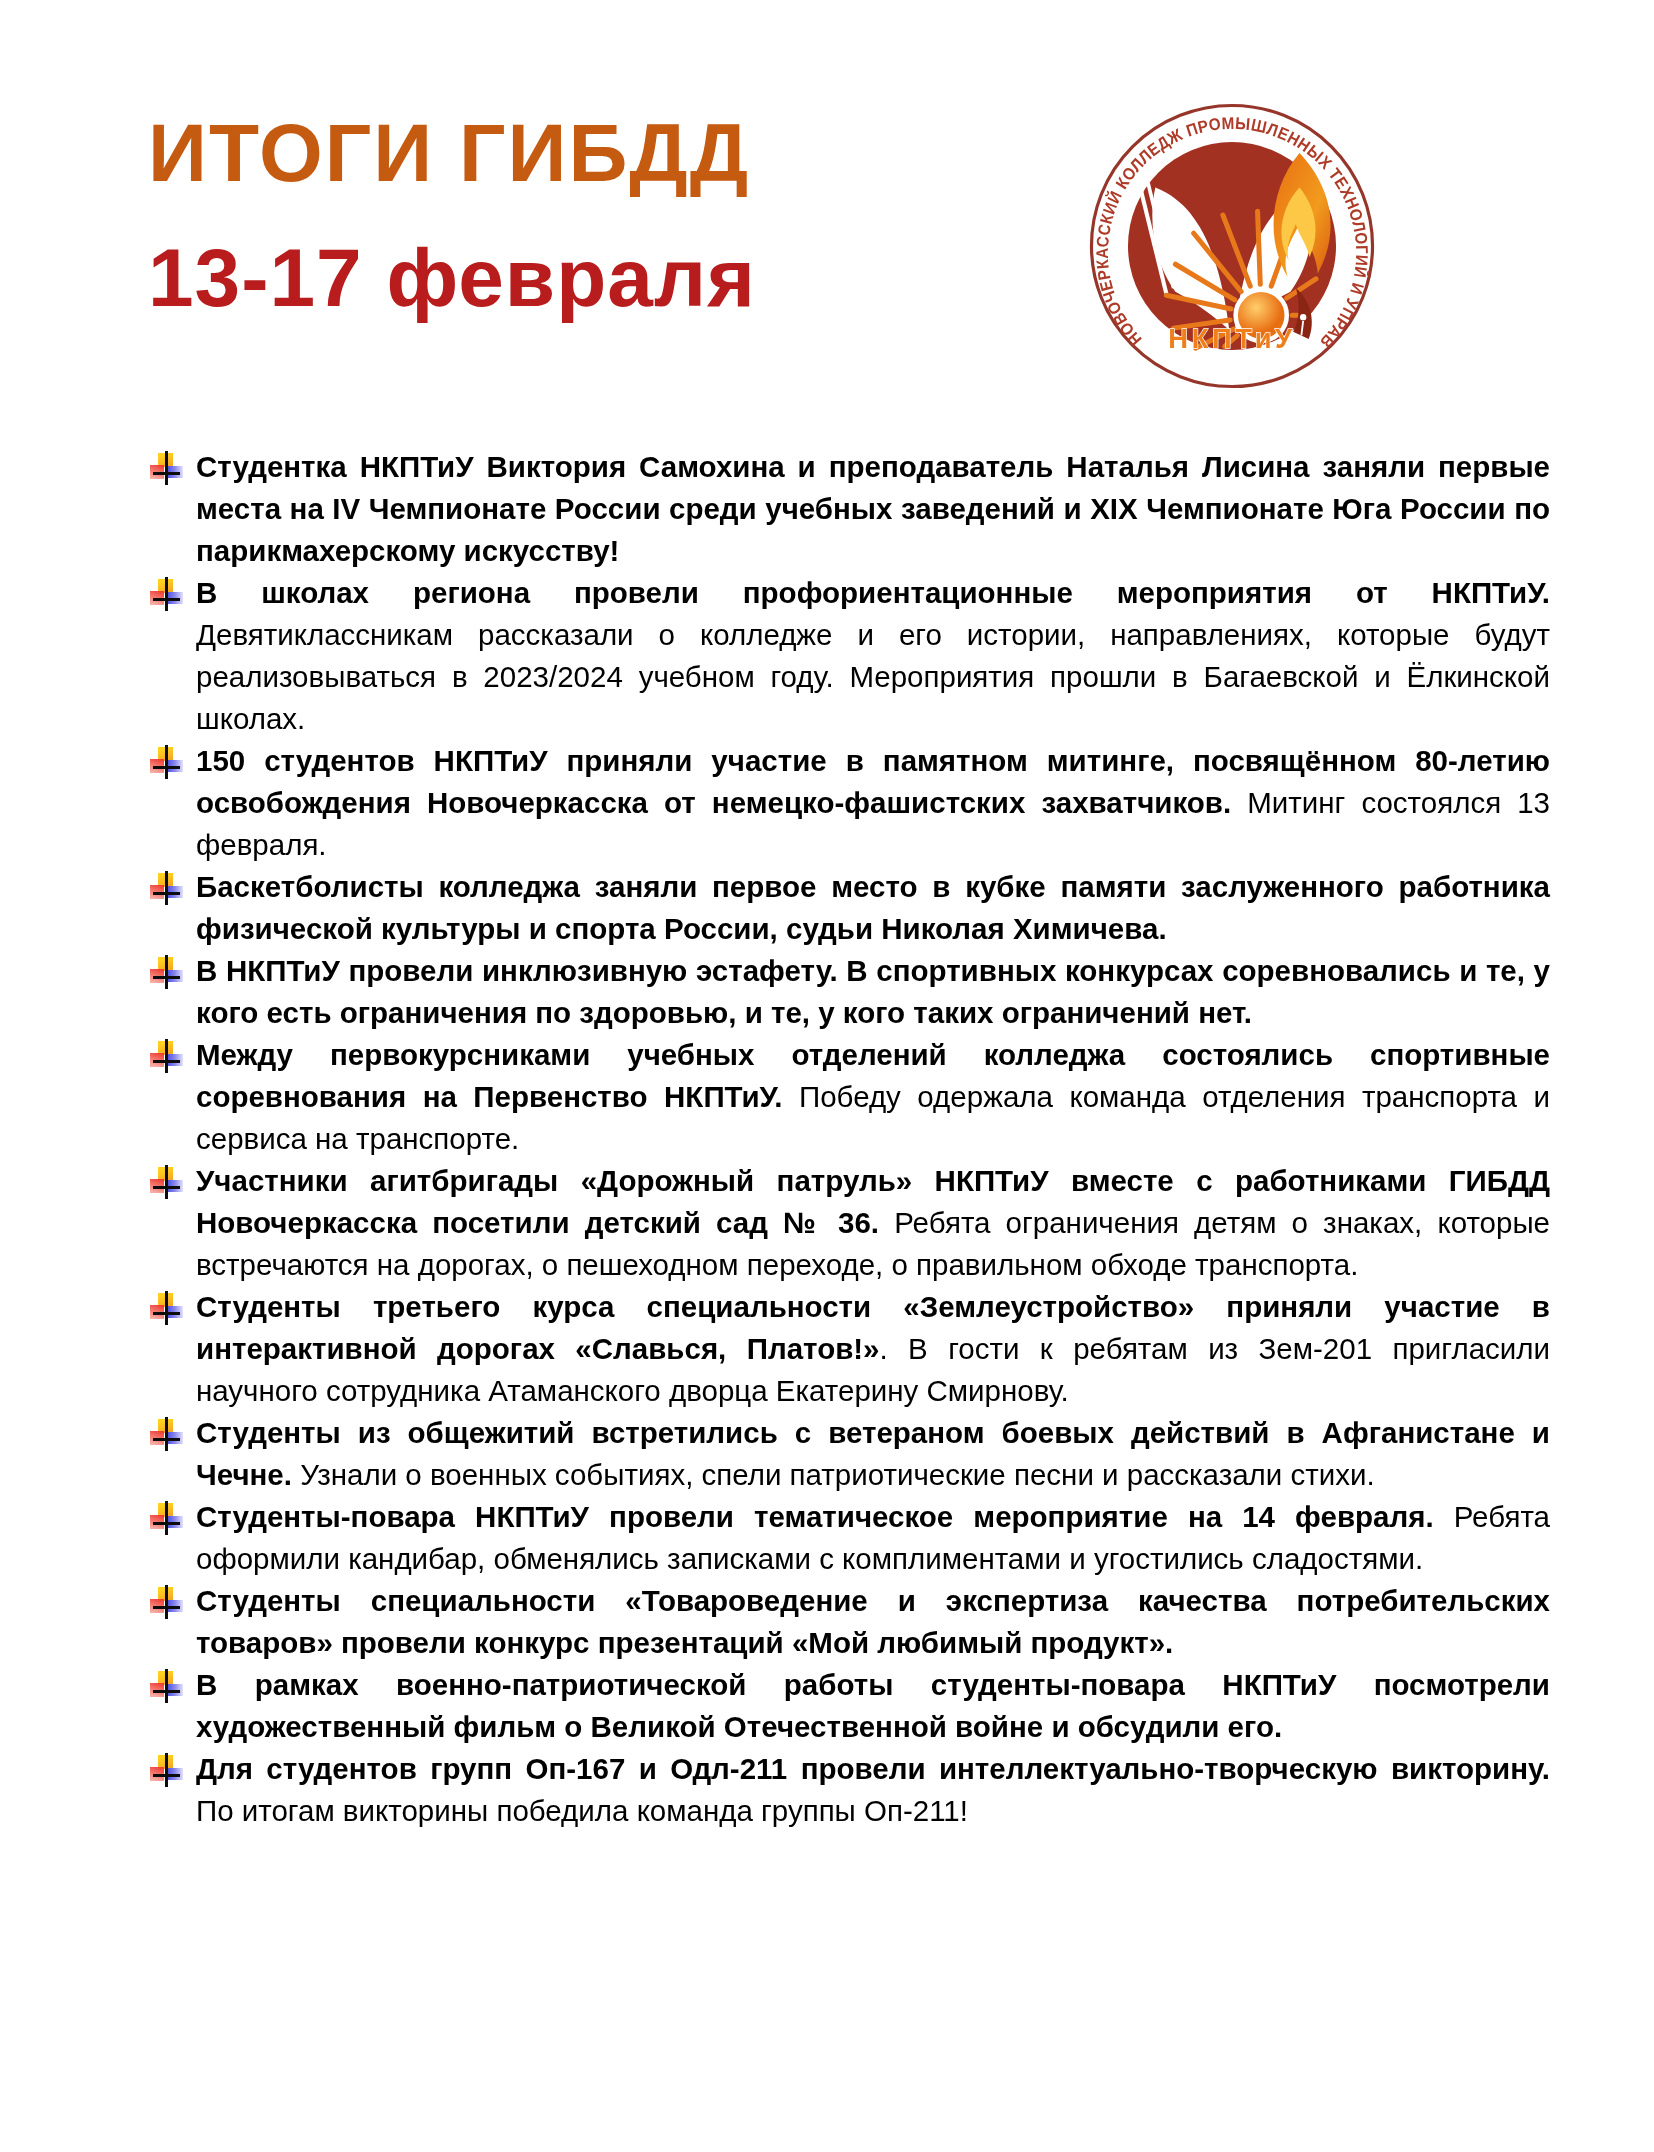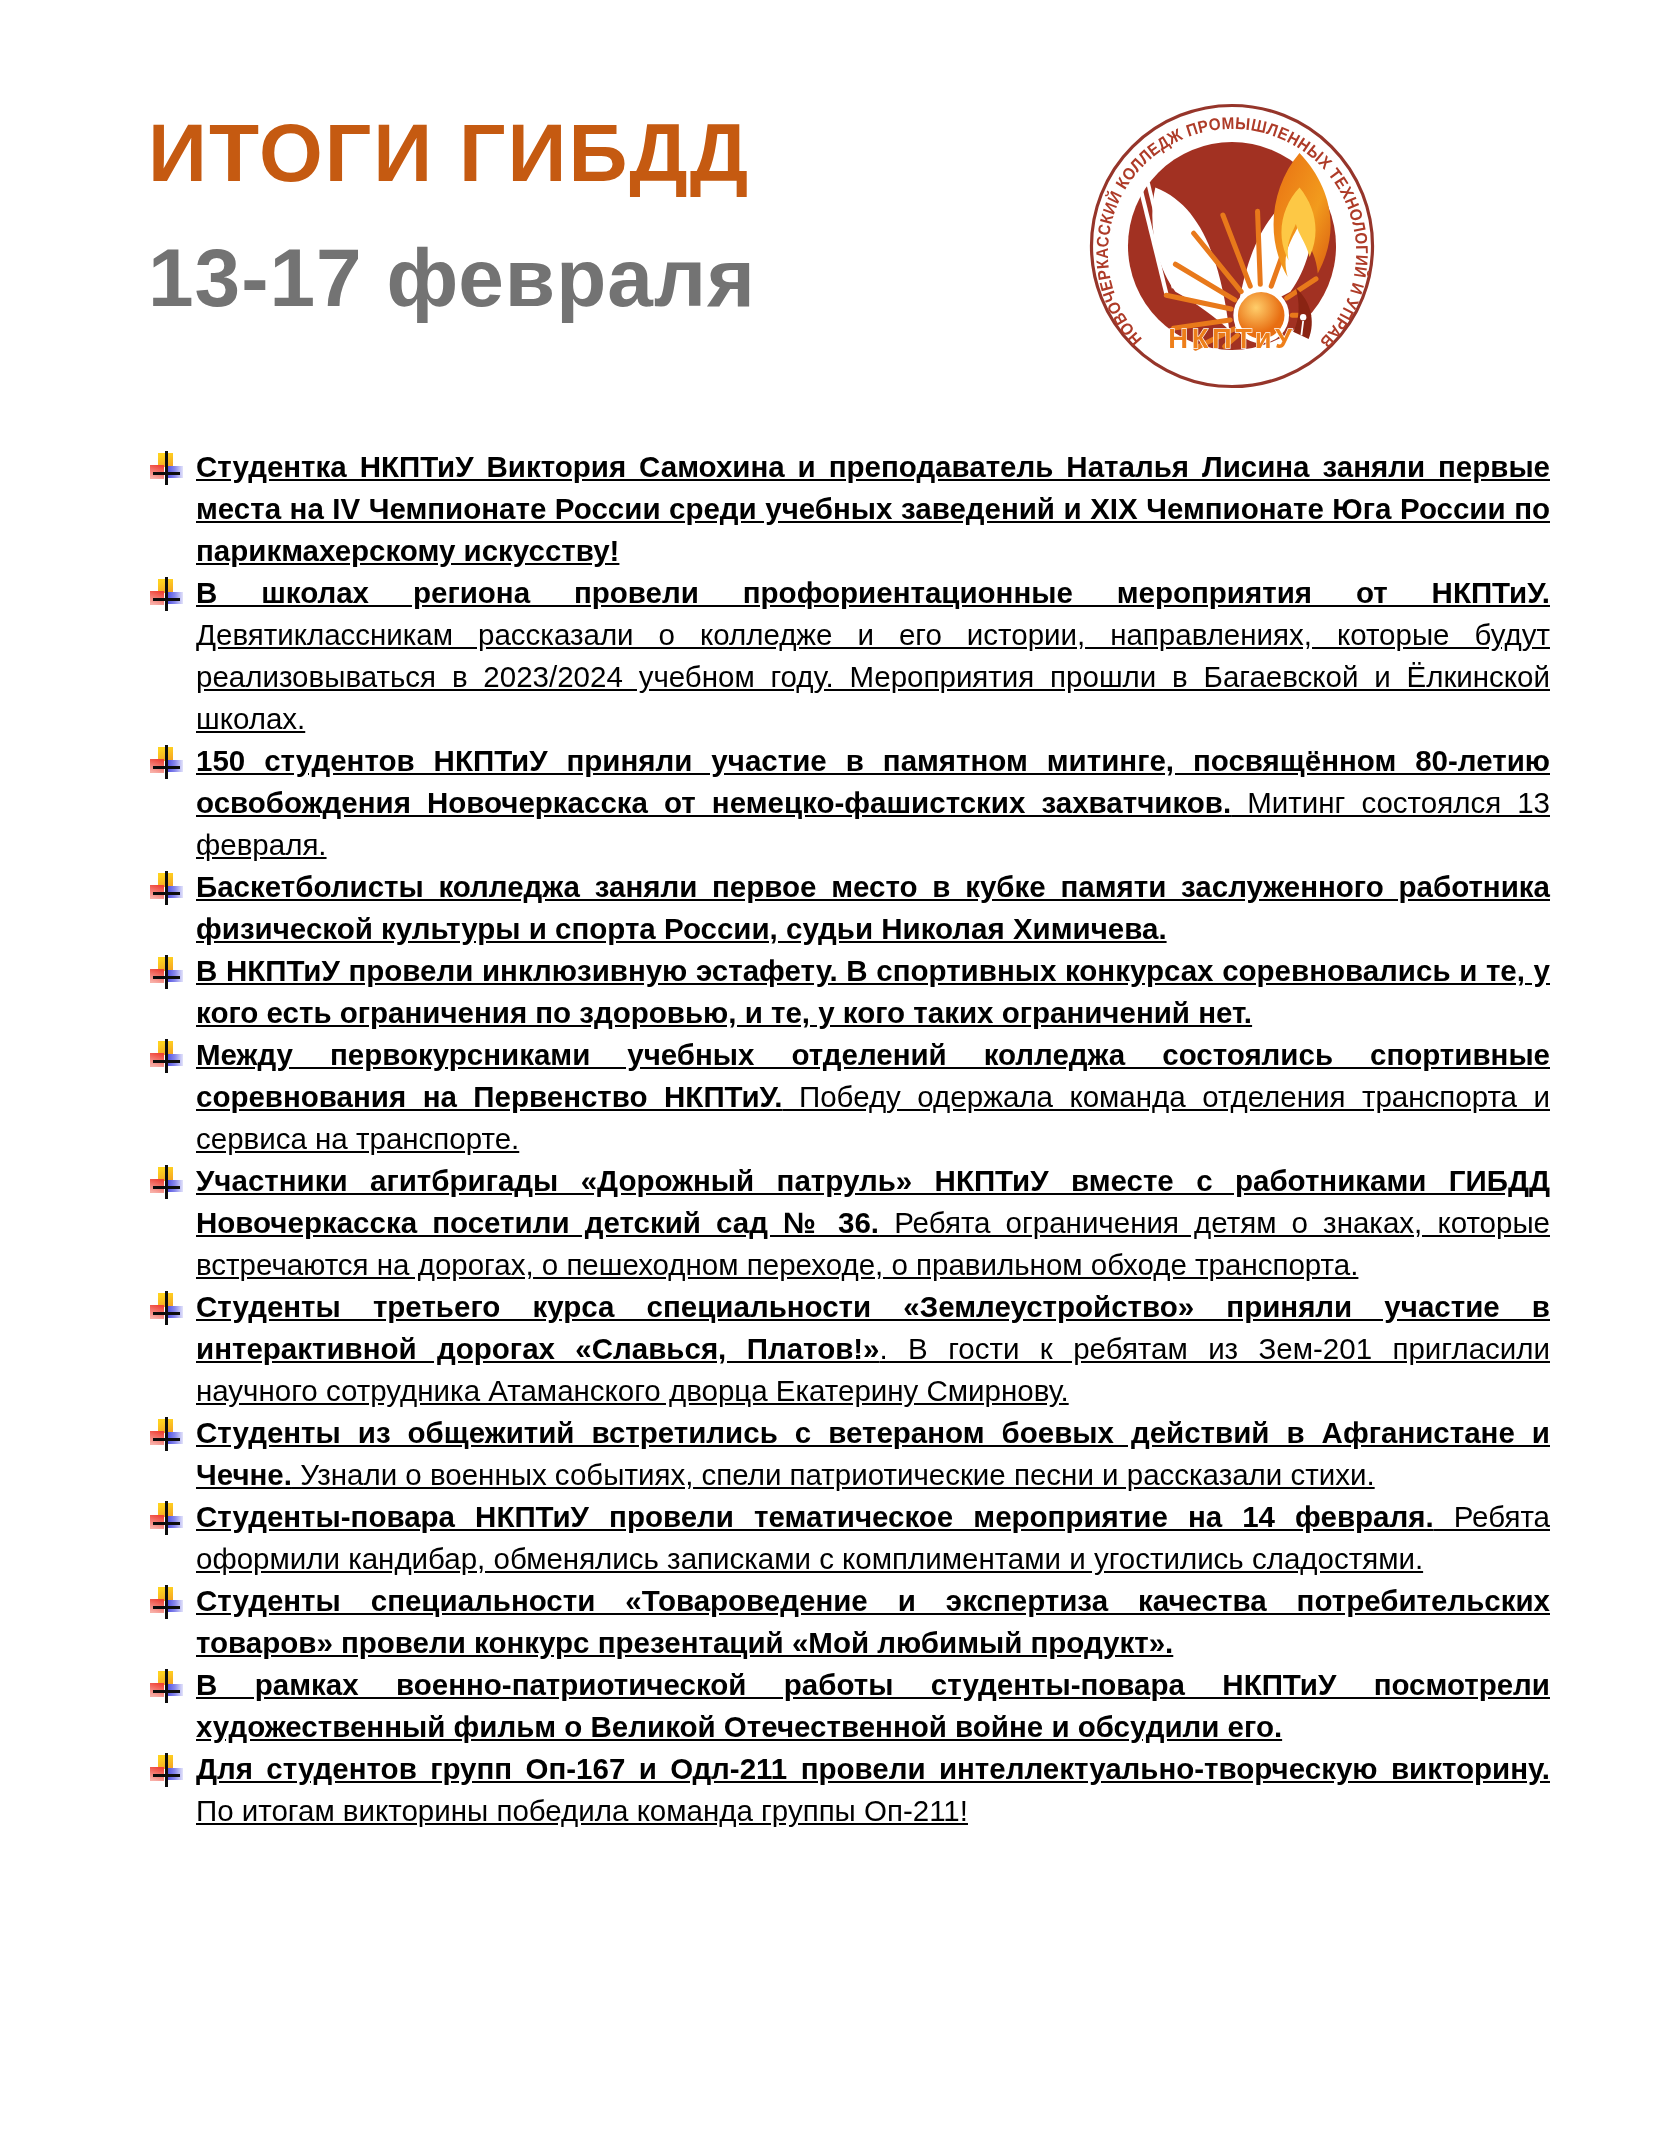--- a/index.html
+++ b/index.html
@@ -3,26 +3,26 @@
 <meta charset="utf-8">
 <style>
   html,body{margin:0;padding:0;background:#ffffff;}
   .page{position:relative;width:1654px;height:2152px;background:#fff;overflow:hidden;
         font-family:"Liberation Sans","DejaVu Sans",sans-serif;color:#000;}
 
   
   .title1{position:absolute;left:148px;top:112px;font-size:82px;font-weight:bold;
           color:#C55A11;letter-spacing:2px;line-height:1;white-space:nowrap;}
   .title2{position:absolute;left:148px;top:237px;font-size:82px;font-weight:bold;
-          color:#737373;letter-spacing:1px;line-height:1;white-space:nowrap;}
+          color:#b91c1c;letter-spacing:1px;line-height:1;white-space:nowrap;}
   .logo{position:absolute;left:1086px;top:100px;width:292px;height:292px;}
 
   
   .newslist{position:absolute;left:150px;top:446px;width:1400px;}
-  .newslist ul{list-style:none;margin:0;padding:0;text-decoration:underline;}
+  .newslist ul{list-style:none;margin:0;padding:0;}
   .newslist li{position:relative;padding-left:46px;text-align:justify;
                font-size:29.5px;line-height:42px;}
   .newslist .b{font-weight:bold;}
   .newslist .r{font-weight:normal;}
 
   
   .bullet{position:absolute;left:0;top:5px;width:34px;height:36px;display:block;}
   .bullet i{position:absolute;display:block;}
   .bq-y{left:8px;top:2px;width:15px;height:14px;
         background:linear-gradient(160deg,#FFD21F 20%,#F5A623 90%);}

